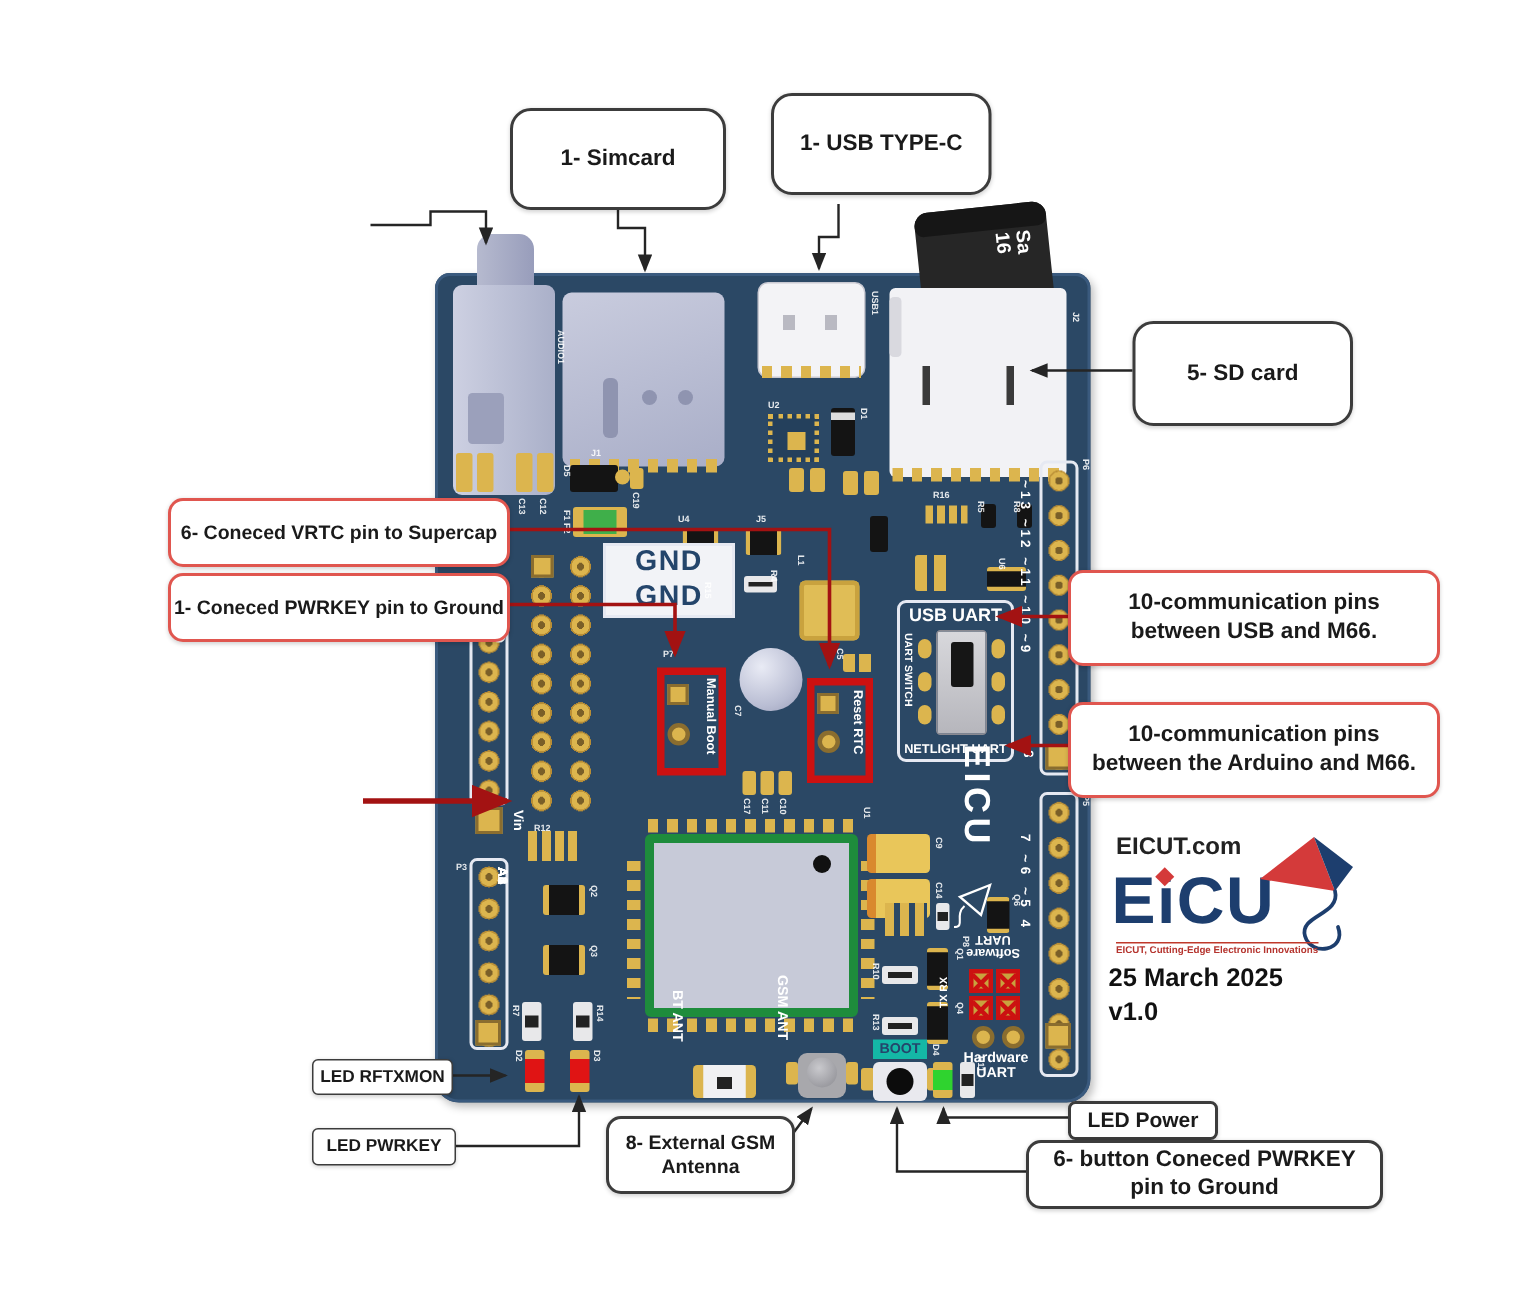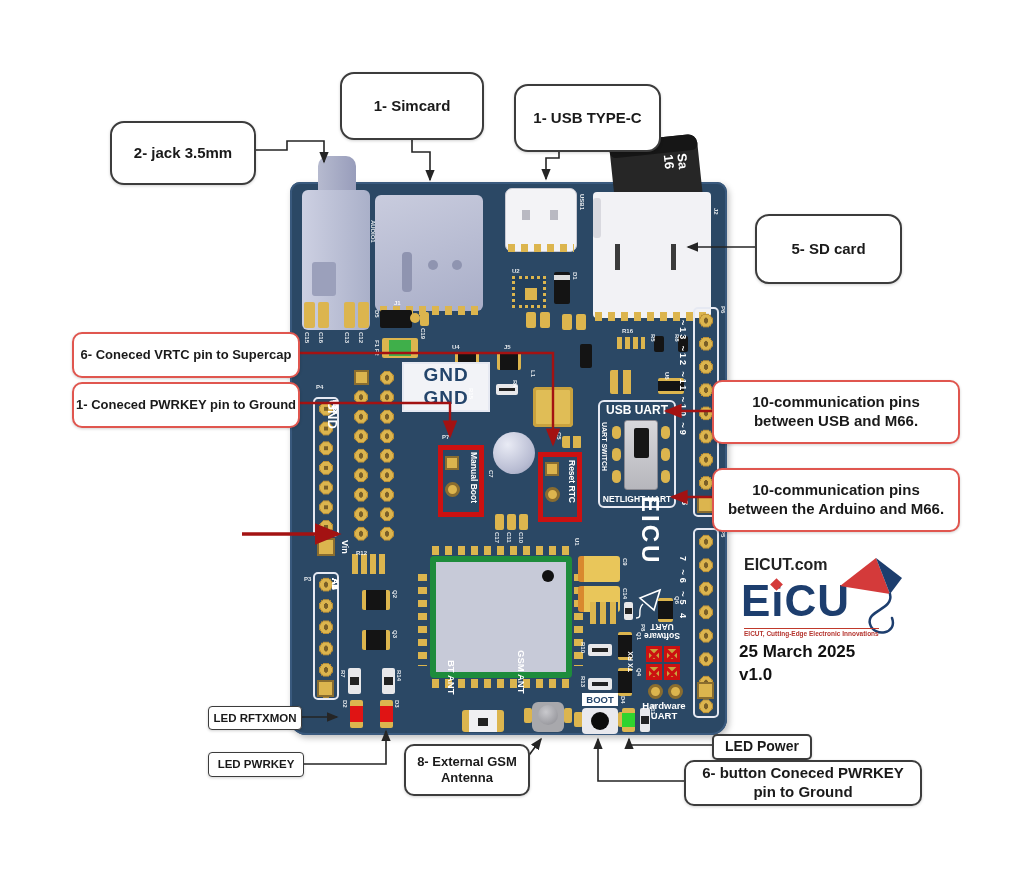--- a/index.html
+++ b/index.html
@@ -3,21 +3,21 @@
 <meta charset="utf-8">
 <style>
   html,body{margin:0;padding:0;background:#fff;}
   .canvas{position:relative;width:1024px;height:875px;background:#fff;overflow:hidden;
           font-family:"Liberation Sans",sans-serif;color:#1c1c1c;}
   
   .co{position:absolute;background:#fff;border:2px solid #3c3c3c;display:flex;align-items:center;
       justify-content:center;text-align:center;font-weight:bold;color:#1a1a1a;line-height:1.25;
       white-space:pre-line;box-shadow:0 1px 3px rgba(0,0,0,.18);z-index:10;}
   .co.red{border:2px solid #e0564f;}
-  .co.nowrap{white-space:nowrap;}
+  .co.nowrap{white-space:nowrap;margin-left:40px;}
   
   .wires{position:absolute;left:0;top:0;z-index:6;pointer-events:none;}
   
   .board{position:absolute;left:290px;top:182px;width:437px;height:553px;background:#2b4865;
          border-radius:10px 10px 16px 16px;box-shadow:inset 0 0 0 2px #3a5a7e, 2px 3px 6px rgba(0,0,0,.25);z-index:1;}
   .board *{position:absolute;box-sizing:border-box;}
   .silk{color:#fff;font-weight:bold;line-height:1.05;z-index:3;}
   .v{writing-mode:vertical-rl;}
   .rot180{transform:rotate(180deg);}
   .ref{color:rgba(255,255,255,.88);font-weight:bold;font-size:6px;line-height:1;z-index:3;}
@@ -250,21 +250,21 @@
       <div class="xpad" style="position:relative;"></div>
         <div class="xpad" style="position:relative;"></div>
       <div class="xpad" style="position:relative;"></div>
         <div class="xpad" style="position:relative;"></div>
     </div>
     <div style="left:358px;top:502px;width:15px;height:15px;border-radius:50%;background:#dcb54e;border:3px solid #8a6d2f;"></div>
     <div style="left:378px;top:502px;width:15px;height:15px;border-radius:50%;background:#dcb54e;border:3px solid #8a6d2f;"></div>
     <div class="silk" style="left:346px;top:519px;width:56px;text-align:center;font-size:9.5px;white-space:pre-line;">Hardware
 UART</div>
 
-    <div style="left:292px;top:511px;width:36px;height:13px;background:#ffffff;color:#24456b;font-weight:800;font-size:9.5px;display:flex;align-items:center;justify-content:center;">BOOT</div>
+    <div style="left:292px;top:511px;width:36px;height:13px;background:#14b8a6;color:#24456b;font-weight:800;font-size:9.5px;display:flex;align-items:center;justify-content:center;">BOOT</div>
     <div class="goldc" style="left:284px;top:530px;width:9px;height:15px;"></div>
     <div class="goldc" style="left:328px;top:530px;width:9px;height:15px;"></div>
     <div style="left:292px;top:526px;width:36px;height:26px;background:#e9e9ee;border-radius:4px;">
       <div style="left:9px;top:4px;width:18px;height:18px;border-radius:50%;background:#0c0c0c;"></div>
     </div>
     <div style="left:332px;top:526px;width:13px;height:24px;background:linear-gradient(#dcb54e 0 5px,#2fd32f 5px 19px,#dcb54e 19px);border-radius:2px;"></div>
     <div class="rvert" style="left:350px;top:526px;width:10px;height:24px;"></div>
 
     <div class="silk v" style="left:226px;top:468px;font-size:9.5px;">GSM ANT</div>
     <div class="goldc" style="left:234px;top:526px;width:8px;height:15px;"></div>
@@ -367,22 +367,21 @@
     <path d="M684,781 H598 V739" fill="none" stroke="#252525" stroke-width="1.6" marker-end="url(#ab)"></path>
 
     <path d="M296,353 H553 V444" fill="none" stroke="#a31212" stroke-width="2.4" marker-end="url(#ar)"></path>
     <path d="M296,403 H450 V436" fill="none" stroke="#a31212" stroke-width="2.4" marker-end="url(#ar)"></path>
     <path d="M242,534 H338" fill="none" stroke="#a31212" stroke-width="3.6" marker-end="url(#ar)"></path>
     <path d="M712,411 H666" fill="none" stroke="#a31212" stroke-width="2.4" marker-end="url(#ar)"></path>
     <path d="M712,497 H672" fill="none" stroke="#a31212" stroke-width="2.4" marker-end="url(#ar)"></path>
   </svg>
 
   <div class="co" style="left:340px;top:72px;width:140px;height:64px;font-size:15px;border-radius:14px;">1- Simcard</div>
-  <div class="co" style="left:514px;top:84px;width:143px;height:64px;font-size:15px;border-radius:14px;">1- USB TYPE-C</div>
-  <div class="co" style="left:110px;top:121px;width:142px;height:60px;font-size:15px;border-radius:14px;">2- jack 3.5mm</div>
+  <div class="co" style="left:514px;top:62px;width:143px;height:64px;font-size:15px;border-radius:14px;">1- USB TYPE-C</div>
   <div class="co" style="left:755px;top:214px;width:143px;height:66px;font-size:15px;border-radius:14px;">5- SD card</div>
   <div class="co red nowrap" style="left:72px;top:332px;width:224px;height:42px;font-size:13px;border-radius:10px;">6- Coneced VRTC pin to Supercap</div>
   <div class="co red nowrap" style="left:72px;top:382px;width:224px;height:42px;font-size:13px;border-radius:10px;">1- Coneced PWRKEY pin to Ground</div>
   <div class="co red" style="left:712px;top:380px;width:244px;height:60px;font-size:15px;border-radius:10px;">10-communication pins
 between USB and M66.</div>
   <div class="co red" style="left:712px;top:468px;width:244px;height:60px;font-size:15px;border-radius:10px;">10-communication pins
 between the Arduino and M66.</div>
   <div class="co" style="left:208px;top:706px;width:92px;height:22px;font-size:11.5px;border-radius:4px;border-width:1.5px;">LED RFTXMON</div>
   <div class="co" style="left:208px;top:752px;width:94px;height:23px;font-size:11.5px;border-radius:4px;border-width:1.5px;">LED PWRKEY</div>
   <div class="co" style="left:404px;top:744px;width:122px;height:48px;font-size:13px;border-radius:10px;">8- External GSM

